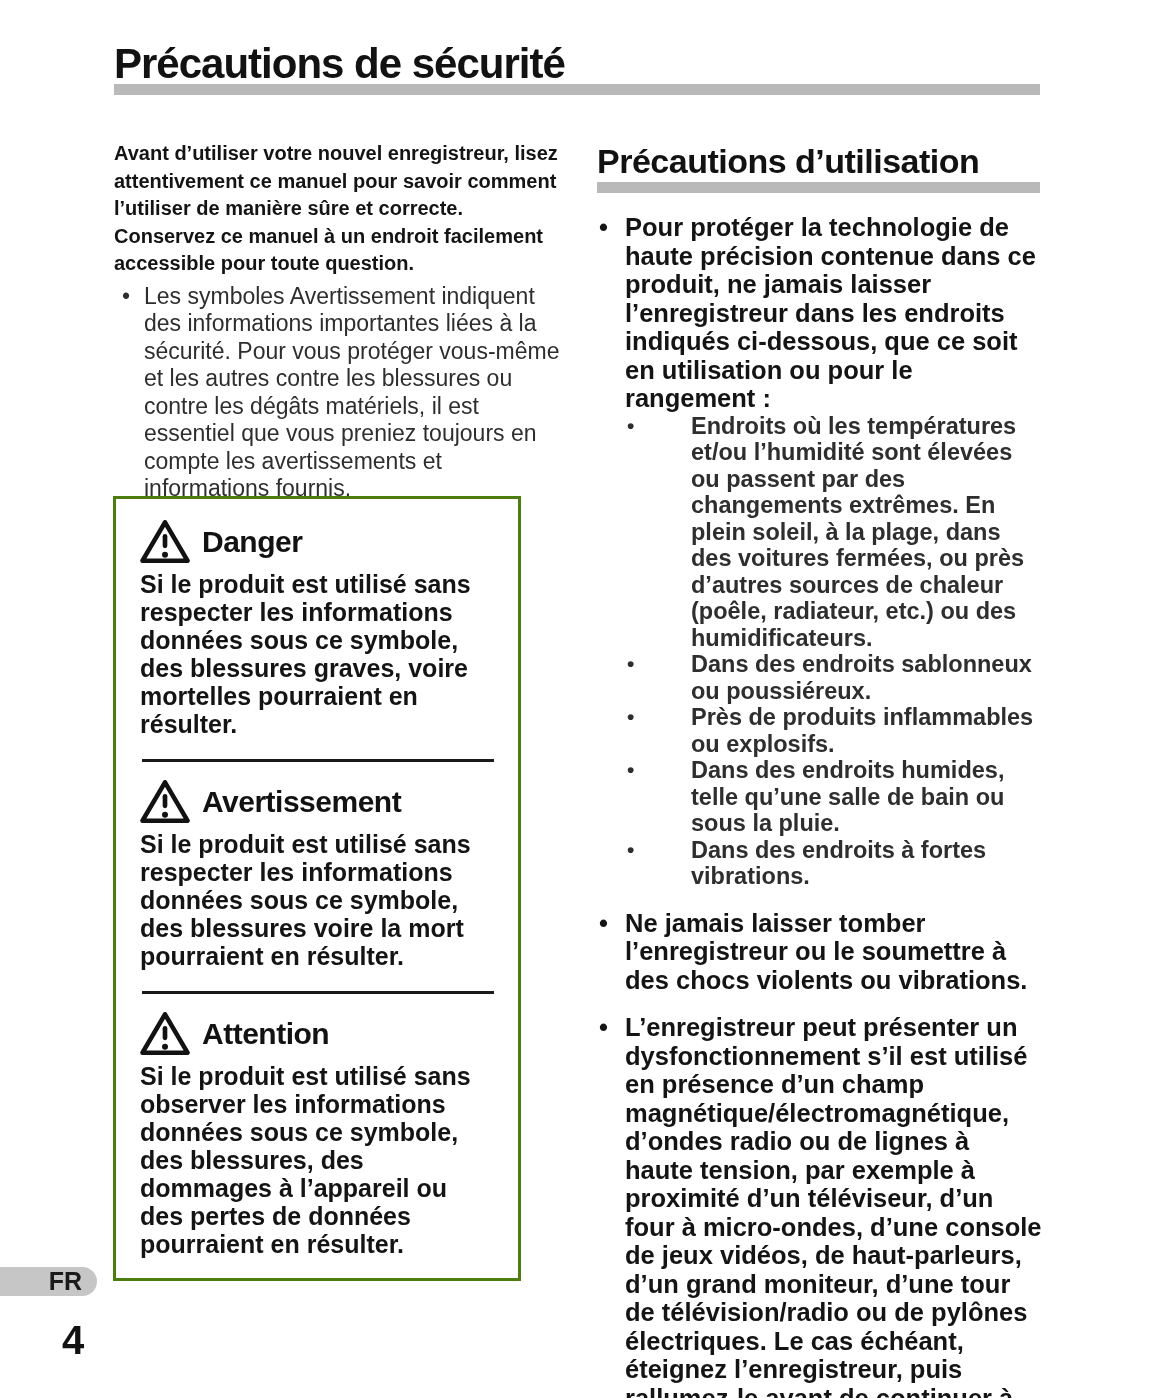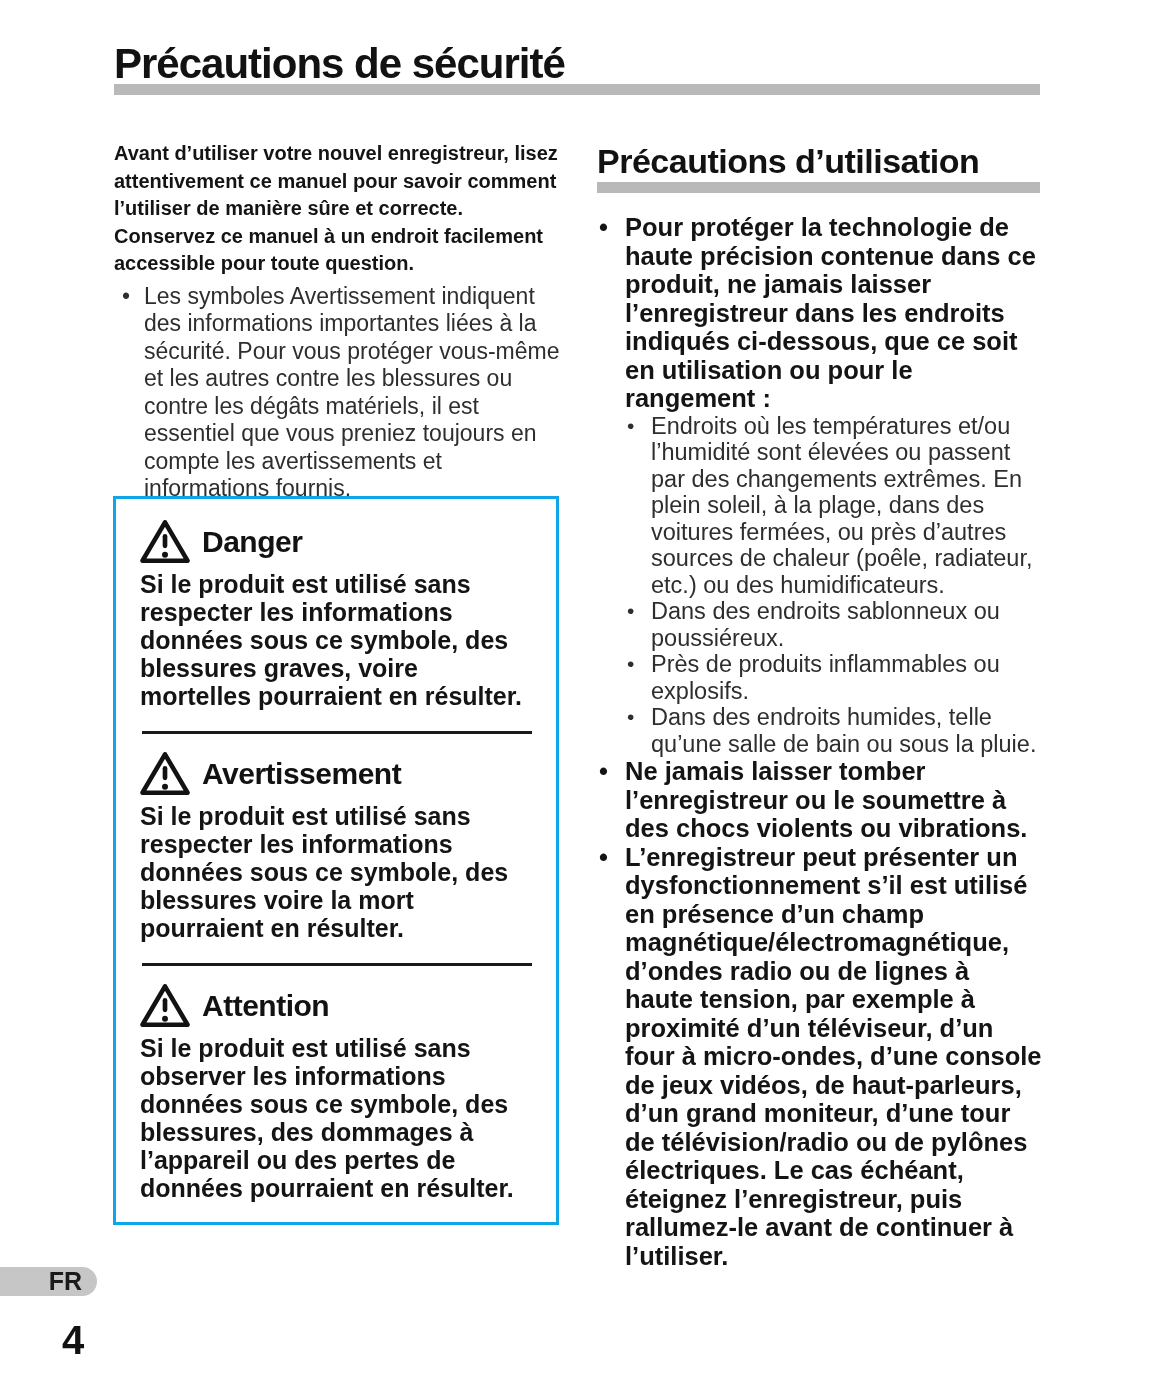--- a/index.html
+++ b/index.html
@@ -54,22 +54,22 @@
     color: #2e2e2e;
   }
   .bullet-row .b-marker { padding-left: 8px; }
   .b-marker::before { content: "\2022"; }
 
   
   .warning-box {
     position: absolute;
     left: -1px;
     top: 356px;
-    width: 446px;
-    border: 3px solid #0ea5e9;
+    width: 408px;
+    border: 3px solid #4d7c0f;
     background: #ffffff;
     padding: 20px 22px 20px 24px;
   }
   .wb-head {
     display: flex;
     align-items: center;
     gap: 12px;
   }
   .wb-title {
     font-size: 30px;
@@ -108,30 +108,32 @@
     margin-top: 1px;
   }
   .toplist { margin-top: 20px; }
   .top-item {
     display: grid;
     grid-template-columns: 28px 1fr;
     font-size: 25.5px;
     line-height: 28.5px;
     font-weight: bold;
     color: #141414;
+    margin-top: 19px;
   }
   .top-item .b-marker { padding-left: 2px; }
   .sublist { margin: 0 0 0 28px; }
   .sub-item {
     display: grid;
     grid-template-columns: 26px 1fr;
     font-size: 23.5px;
     line-height: 26.5px;
-    font-weight: normal;
+    font-weight: bold;
     color: #2e2e2e;
+    gap: 40px;
   }
   .sub-item .b-marker { padding-left: 2px; font-size: 21px; }
 
   
   .lang-badge {
     position: absolute;
     left: 0;
     top: 1267px;
     width: 97px;
     height: 29px;
@@ -240,20 +242,24 @@
           <span>Dans des endroits sablonneux ou poussiéreux.</span>
         </div>
         <div class="sub-item">
           <span class="b-marker"></span>
           <span>Près de produits inflammables ou explosifs.</span>
         </div>
         <div class="sub-item">
           <span class="b-marker"></span>
           <span>Dans des endroits humides, telle qu’une salle de bain ou sous la pluie.</span>
         </div>
+        <div class="sub-item">
+          <span class="b-marker"></span>
+          <span>Dans des endroits à fortes vibrations.</span>
+        </div>
       </div>
 
       <div class="top-item">
         <span class="b-marker"></span>
         <span>Ne jamais laisser tomber l’enregistreur ou le soumettre à des chocs violents ou vibrations.</span>
       </div>
 
       <div class="top-item">
         <span class="b-marker"></span>
         <span>L’enregistreur peut présenter un dysfonctionnement s’il est utilisé en présence d’un champ magnétique/électromagnétique, d’ondes radio ou de lignes à haute tension, par exemple à proximité d’un téléviseur, d’un four à micro-ondes, d’une console de jeux vidéos, de haut-parleurs, d’un grand moniteur, d’une tour de télévision/radio ou de pylônes électriques. Le cas échéant, éteignez l’enregistreur, puis rallumez-le avant de continuer à l’utiliser.</span>

